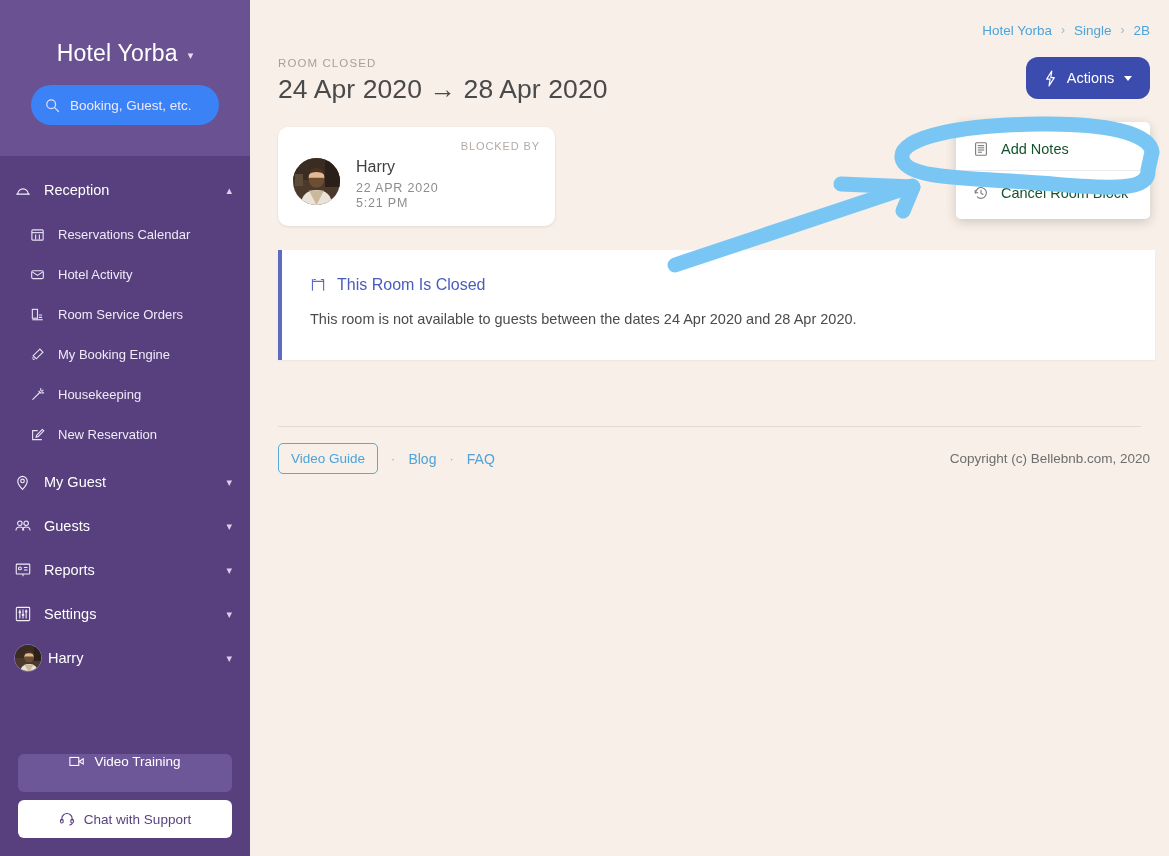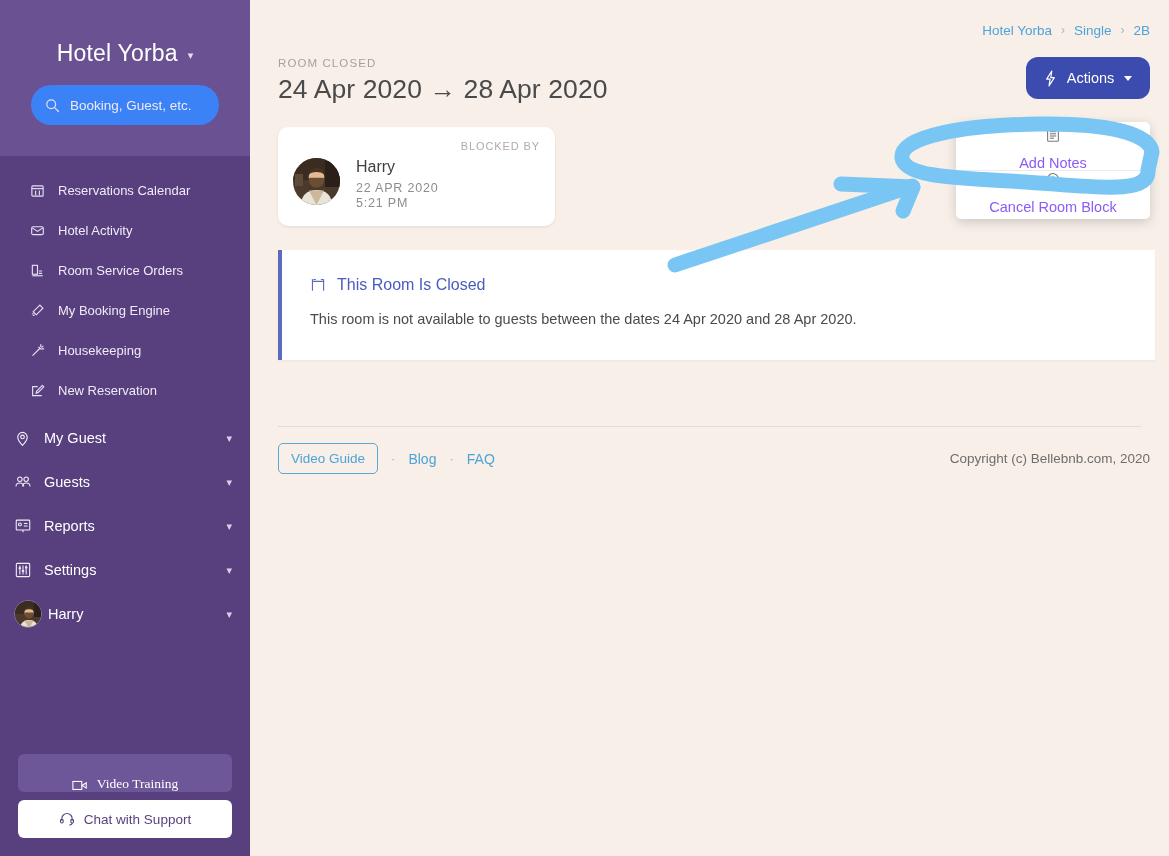--- a/index.html
+++ b/index.html
@@ -73,24 +73,23 @@
     flex: 0 0 28px; overflow: hidden; border: 1px solid rgba(255,255,255,.25);
   }
 
   .side-bottom {
     position: absolute; left: 0; bottom: 18px; width: 250px;
     padding: 0 18px;
   }
   .btn-training {
     height: 38px; width: 100%;
     background: #6e5799; border-radius: 6px;
-    display: flex; align-items: flex-end; justify-content: center; gap: 9px;
+    display: flex; align-items: flex-start; justify-content: center; gap: 9px;
     color: #ffffff; font-size: 13.5px; cursor: pointer;
     margin-bottom: 8px;
-    font-family: Liberation Serif, serif;
   }
   .btn-support {
     height: 38px; width: 100%;
     background: #ffffff; border-radius: 6px;
     display: flex; align-items: center; justify-content: center; gap: 9px;
     color: #59427e; font-size: 13.5px; cursor: pointer;
   }
 
   
   .main {
@@ -131,21 +130,21 @@
   .dropdown {
     position: absolute; right: 19px; top: 122px;
     width: 194px; background: #fff;
     border-radius: 5px;
     box-shadow: 0 3px 12px rgba(0,0,0,.17);
     z-index: 4; padding: 5px 0;
   }
   .dd-item {
     display: flex; align-items: center; gap: 12px;
     height: 43px; padding: 0 17px;
-    font-size: 14.5px; color: #8b5cf6; cursor: pointer; flex-direction: column;
+    font-size: 14.5px; color: #14532d; cursor: pointer;
   }
   .dd-sep { height: 1px; background: #eceaea; margin: 0 2px; }
 
   .blocked-card {
     margin: 22px 0 0 14px;
     width: 277px; background: #fff;
     border-radius: 10px; box-shadow: 0 1px 3px rgba(0,0,0,.09);
     padding: 13px 15px 16px;
     position: relative;
   }
@@ -218,20 +217,30 @@
             <circle cx="6.6" cy="6.6" r="4.7"></circle>
               <line x1="10.2" y1="10.2" x2="14.4" y2="14.4" stroke-linecap="round"></line>
           </svg>
         </span>
         <span class="search-ph">Booking, Guest, etc.</span>
       </div>
     </div>
 
     <nav class="nav">
 
+      <div class="nav-group">
+        <span class="gi ico">
+          <svg width="18" height="18" viewBox="0 0 20 20" fill="none" stroke="#f3edfa" stroke-width="1.3" stroke-linecap="round">
+            <path d="M3 14.5h14"></path>
+              <path d="M4.2 14.5a5.8 5.8 0 0 1 11.6 0"></path>
+          </svg>
+        </span>
+        <span class="gl">Reception</span>
+        <span class="gc">▴</span>
+      </div>
 
       <div class="nav-sub">
 
         <div class="nav-item">
           <span class="ii ico">
             <svg width="15" height="15" viewBox="0 0 16 16" fill="none" stroke="#e9e1f5" stroke-width="1.2">
               <rect x="2" y="3" width="12" height="11" rx="1"></rect>
                 <line x1="2" y1="6" x2="14" y2="6"></line>
               <line x1="6" y1="8" x2="6" y2="13"></line>
                 <line x1="10" y1="8" x2="10" y2="13"></line>

